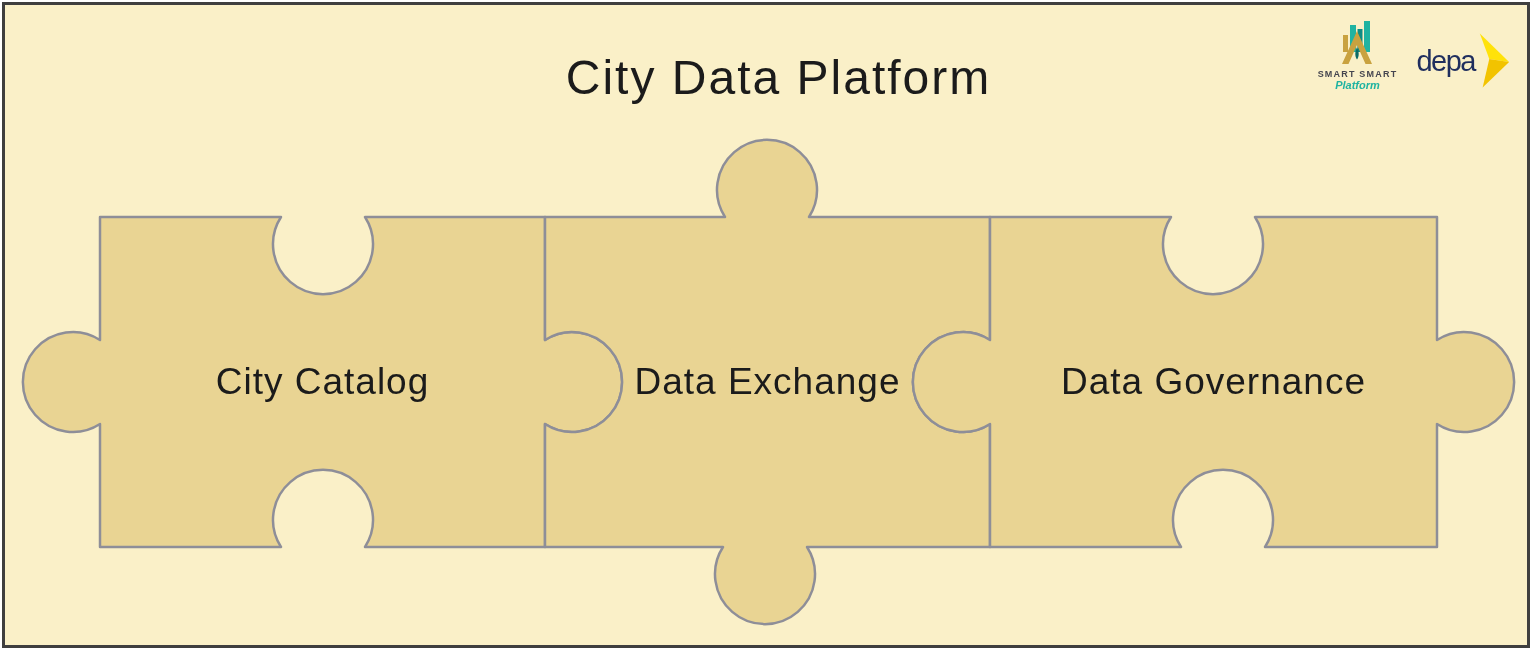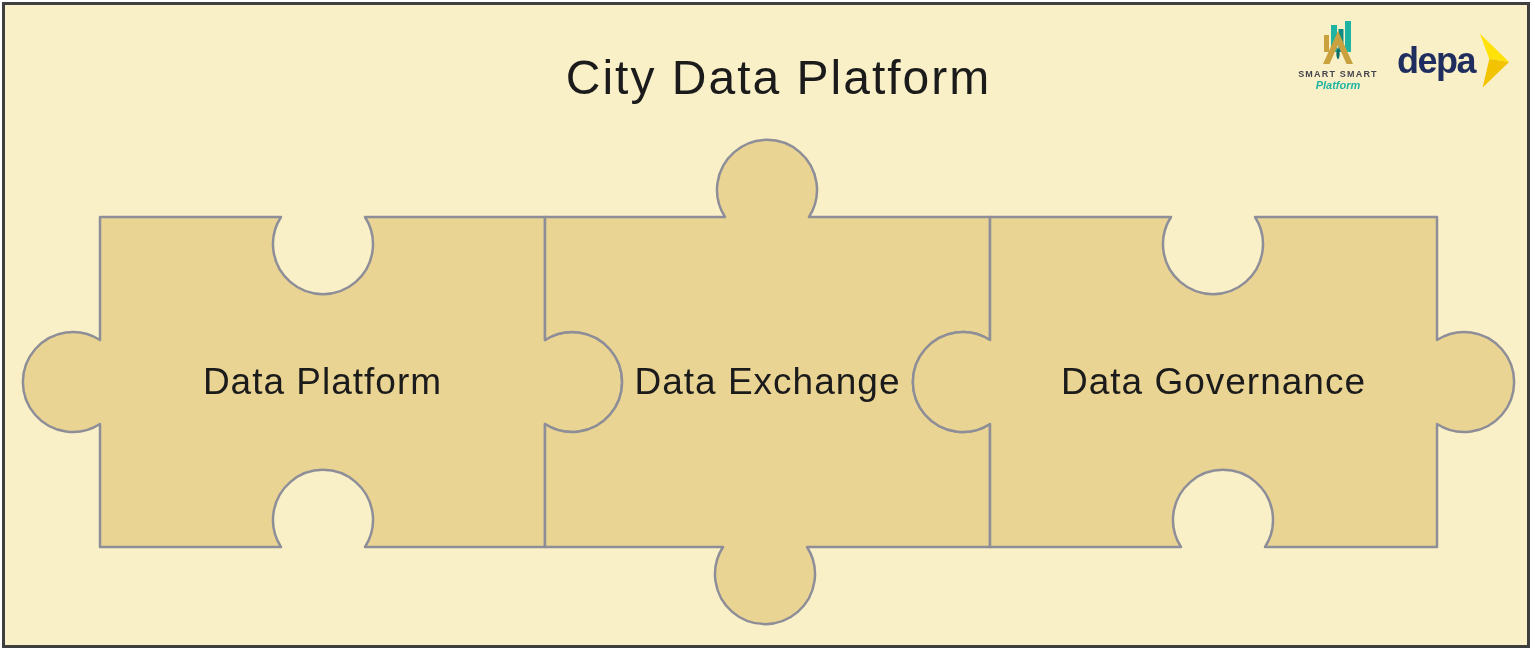--- a/index.html
+++ b/index.html
@@ -68,21 +68,21 @@
     font-size: 11px; font-style: italic; font-weight: bold;
     color: var(--smart-city-teal, #1FB3A1); white-space: nowrap;
   }
   .sc-gold  { fill: var(--smart-city-gold, #C9A23F); }
   .sc-teal  { fill: var(--smart-city-teal, #1FB3A1); }
   .sc-teal2 { fill: var(--smart-city-teal-dark, #0E8C84); }
   .sc-dark  { fill: var(--smart-city-dark, #0B6B66); }
 
   .depa-logo { display: flex; align-items: center; margin-top: 12px; }
   .depa-text {
-    font-size: 36px; font-weight: bold; letter-spacing: -1.5px;
+    font-size: 29px; font-weight: normal; letter-spacing: -1.5px;
     color: var(--depa-navy, #1F2E5E);
   }
   .depa-logo svg { width: 34px; height: 58px; margin-left: 2px; }
   .depa-y1 { fill: var(--depa-yellow, #FFE20A); }
   .depa-y2 { fill: var(--depa-yellow-dark, #F2C300); }
 </style>
 </head>
 <body>
 
 <div class="stage">
@@ -99,21 +99,21 @@
          L 807,547 A 50 50 0 1 1 723,547 L 545,547
          L 545,424 A 50 50 0 1 0 545,340 Z"></path>
     <path class="piece" d="M 990,217 L 1171,217 A 50 50 0 1 0 1255,217 L 1437,217
          L 1437,340 A 50 50 0 1 1 1437,424 L 1437,547
          L 1265,547 A 50 50 0 1 0 1181,547 L 990,547
          L 990,424 A 50 50 0 1 1 990,340 Z"></path>
   </svg>
 
   <div class="diagram-title">City Data Platform</div>
 
-  <div class="piece-label p1">Data Platform</div>
+  <div class="piece-label p1">City Catalog</div>
   <div class="piece-label p3">Data Governance</div>
   <div class="piece-label p2">Data Exchange</div>
 
   <div class="logo-group">
 
     <div class="sc-logo">
       <svg viewBox="0 0 42 46">
         <rect class="sc-gold" x="7" y="15" width="5" height="17"></rect>
         <rect class="sc-teal" x="14" y="5" width="6" height="27"></rect>
         <rect class="sc-teal2" x="21.5" y="9" width="5" height="23"></rect>

